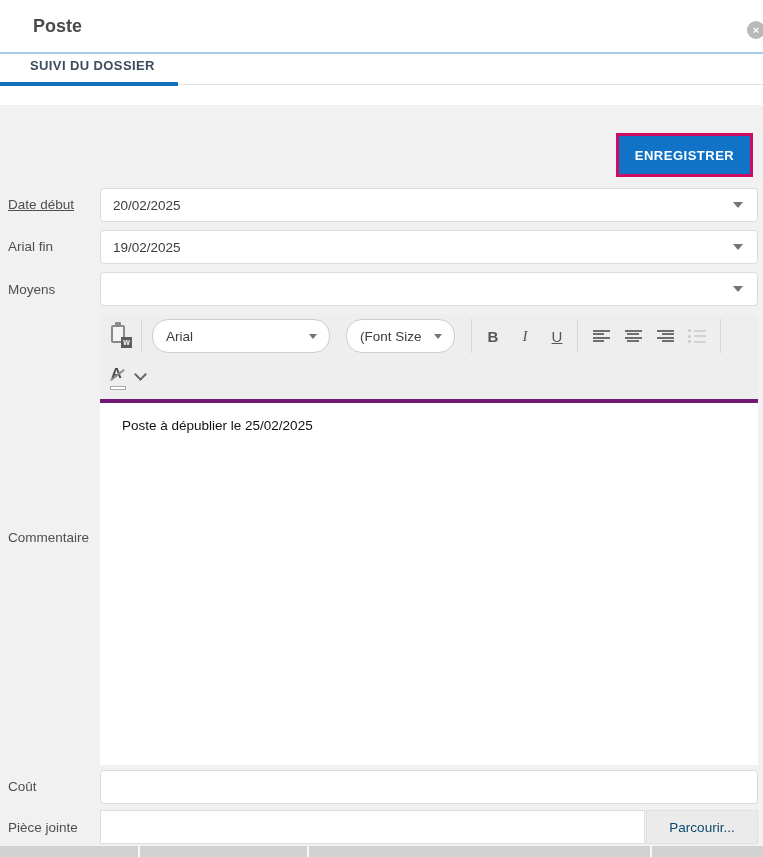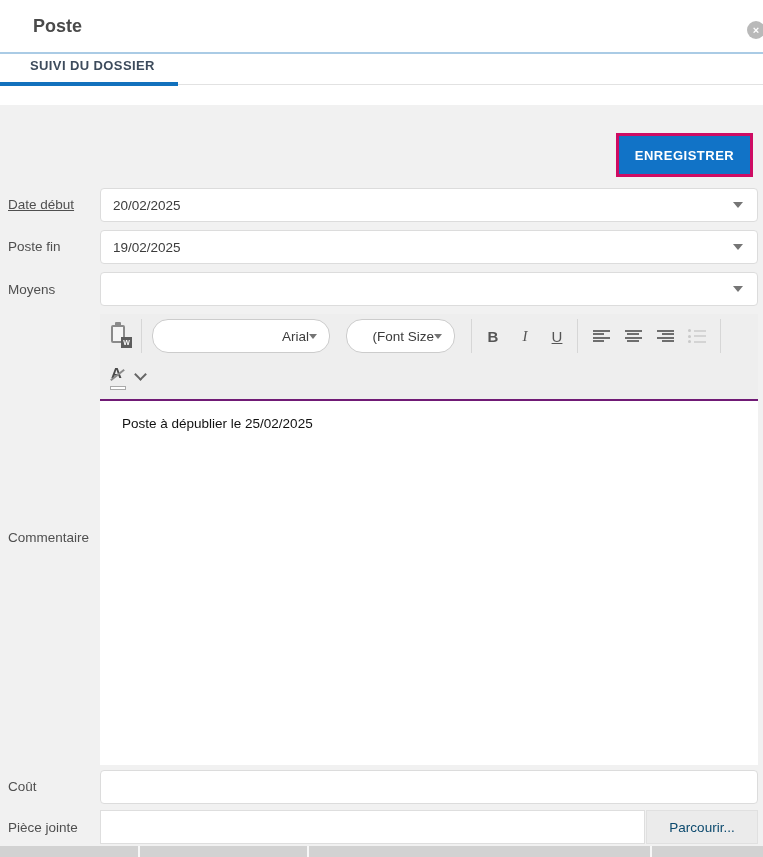--- a/index.html
+++ b/index.html
@@ -105,21 +105,21 @@
   }
   .word-badge {
     position: absolute; right: 0; bottom: 0; width: 11px; height: 11px;
     background: #5d5d5d; color: #ffffff; font-size: 7px; font-weight: bold;
     display: flex; align-items: center; justify-content: center;
   }
 
   .tb-combo {
     position: absolute; top: 5px; height: 34px;
     background: #ffffff; border: 1px solid #cccccc; border-radius: 16px;
-    display: flex; align-items: center; cursor: pointer; overflow: hidden; text-align: right;
+    display: flex; align-items: center; cursor: pointer; overflow: hidden;
   }
   .tb-combo .combo-value { padding-left: 13px; font-size: 13.5px; color: #3c3c3c; }
   .tb-combo .caret-down { border-left-width: 4px; border-right-width: 4px; border-top-width: 5px; margin-right: 12px; margin-left: auto; }
 
   .fmt-b { font-weight: bold; font-size: 15px; color: #555; }
   .fmt-i { font-style: italic; font-size: 15px; color: #555; font-family: "Liberation Serif", serif; }
   .fmt-u { text-decoration: underline; font-size: 15px; color: #555; }
 
   
   .align-icon { width: 17px; height: 13px; display: flex; flex-direction: column; justify-content: space-between; }
@@ -149,21 +149,21 @@
     background: #ffffff; border: 1px solid #aaaaaa;
   }
   .color-chevron {
     left: 36px; top: 12px; width: 9px; height: 9px;
     border-left: 2px solid #666666; border-bottom: 2px solid #666666;
     transform: rotate(-45deg); cursor: pointer; position: absolute;
   }
 
   .ed-content {
     position: absolute; left: 0; top: 85px; width: 658px; height: 366px;
-    background: #ffffff; border-top: 2px solid #701a75;
+    background: #ffffff; border-top: 4px solid #701a75;
     padding: 13px 22px; font-size: 13.5px; color: #111111; line-height: 20px;
     cursor: text; overflow: hidden;
   }
 
   
   .file-input {
     left: 100px; top: 810px; width: 545px; height: 34px;
     background: #ffffff; border: 1px solid #dedede;
     font-size: 13.5px; padding: 0 10px; outline: none;
     font-family: "Liberation Sans", sans-serif;
@@ -198,21 +198,21 @@
 <div class="abs save-highlight">
   <button class="save-button">ENREGISTRER</button>
 </div>
 
 <div class="abs field-label underlined" style="top:197px;">Date début</div>
 <div class="abs combo" style="top:188px;">
   <span class="combo-value">20/02/2025</span>
   <span class="caret-down"></span>
 </div>
 
-<div class="abs field-label" style="top:239px;">Poste fin</div>
+<div class="abs field-label" style="top:239px;">Arial fin</div>
 <div class="abs combo" style="top:230px;">
   <span class="combo-value">19/02/2025</span>
   <span class="caret-down"></span>
 </div>
 
 <div class="abs field-label" style="top:282px;">Moyens</div>
 <div class="abs combo" style="top:272px;">
   <span class="combo-value"></span>
   <span class="caret-down"></span>
 </div>

